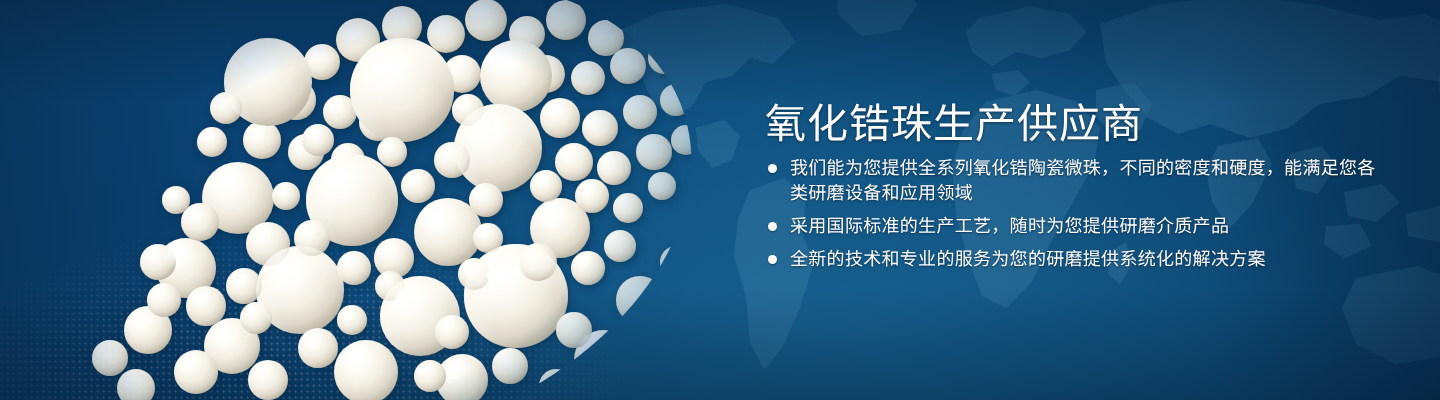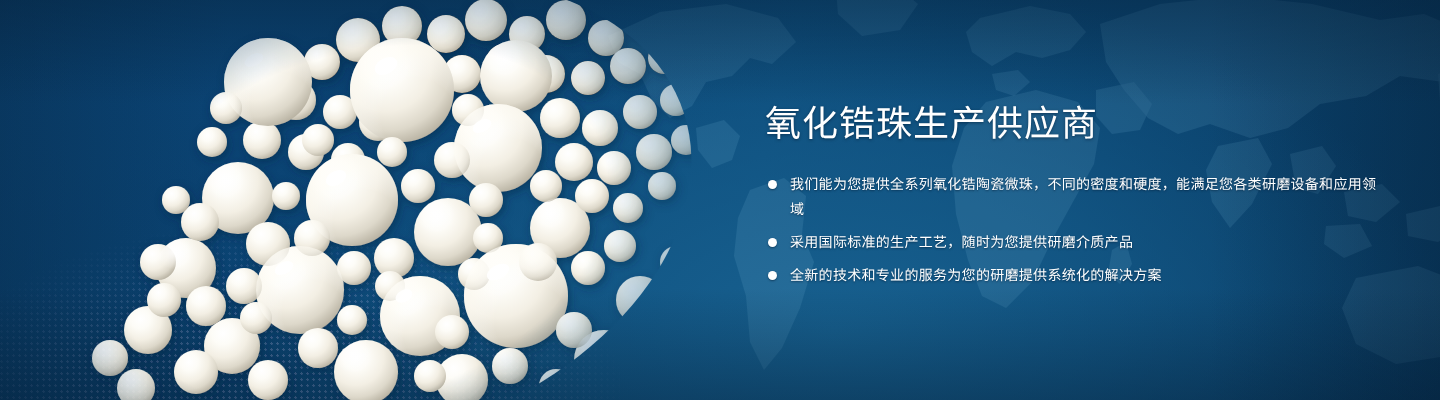--- a/index.html
+++ b/index.html
@@ -72,39 +72,39 @@
 
   
   .copy {
     position: absolute;
     left: 765px;
     top: 104px;
     width: 620px;
   }
   .headline {
     color: #ffffff;
-    font-size: 36px;
+    font-size: 41px;
     line-height: 40px;
     letter-spacing: 1px;
     font-weight: 400;
-    margin: 0 0 28px 0;
+    margin: 0 0 12px 0;
     text-shadow: 0 1px 3px rgba(2,24,46,0.55);
     white-space: nowrap;
   }
   .bullets {
     list-style: none;
     margin: 0;
     padding: 0;
   }
   .bullet-row {
     position: relative;
     padding-left: 25px;
     margin-bottom: 8px;
     color: #ffffff;
-    font-size: 14px;
+    font-size: 18px;
     line-height: 25px;
     letter-spacing: 0.3px;
     text-shadow: 0 1px 2px rgba(2,24,46,0.6);
   }
   .bullet-row:last-child { margin-bottom: 0; }
   .dot {
     position: absolute;
     left: 3px;
     top: 8px;
     width: 9px;

